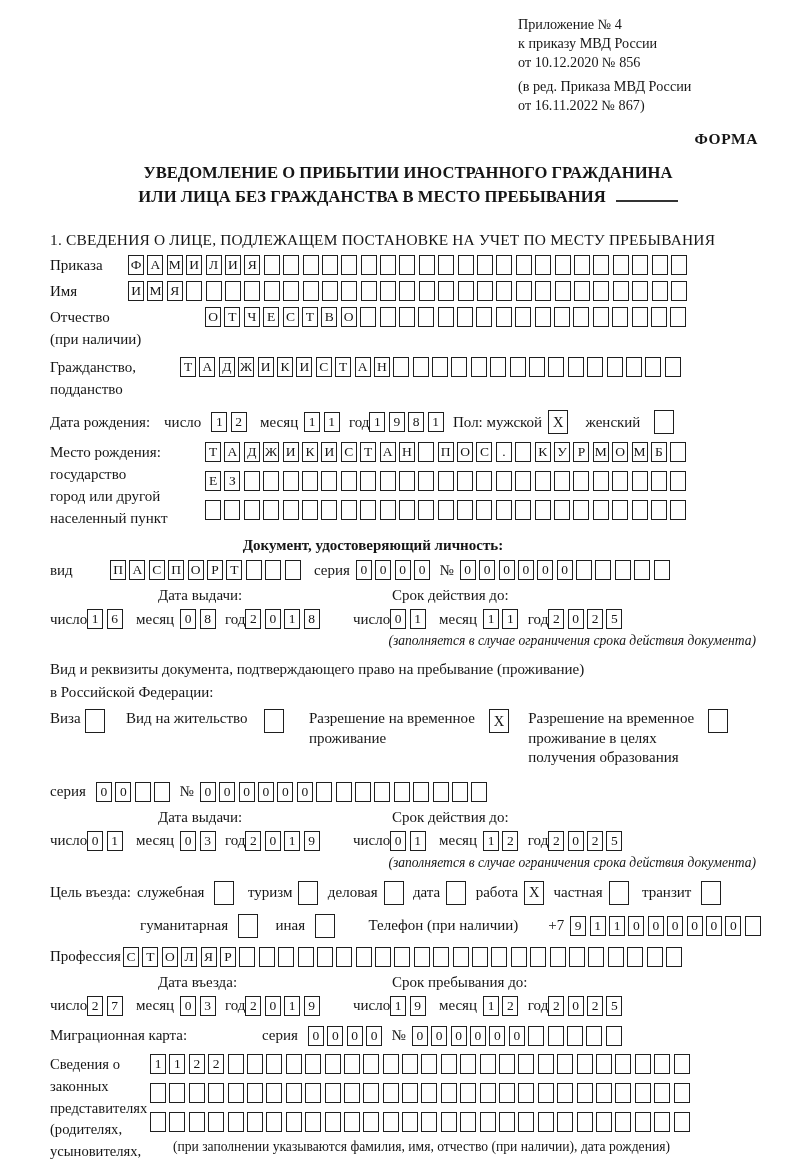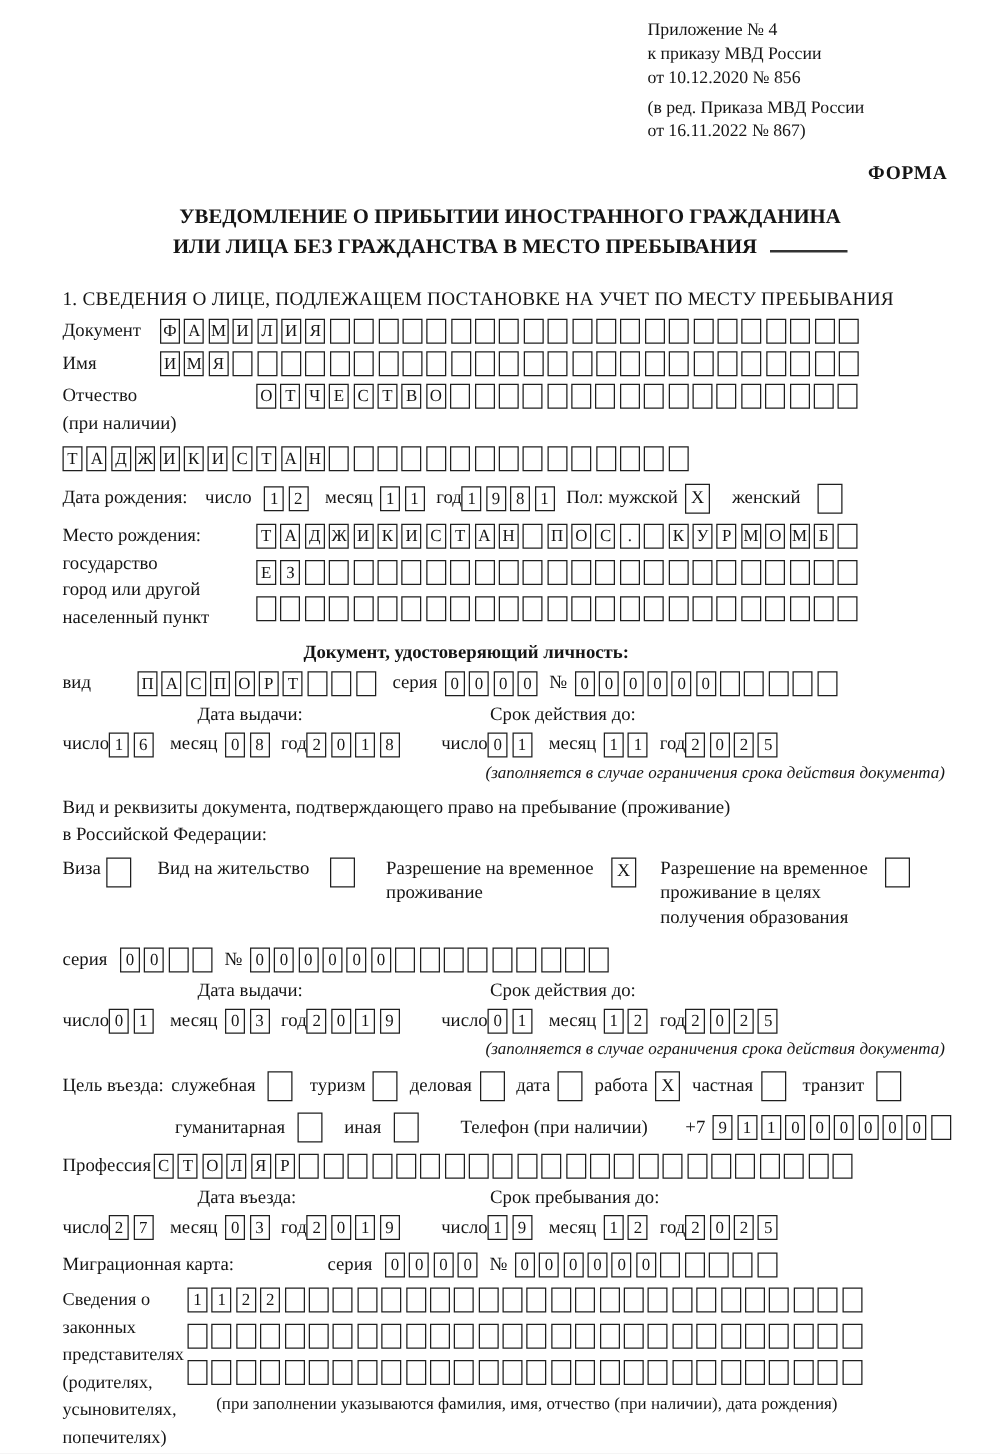--- a/index.html
+++ b/index.html
@@ -62,21 +62,21 @@
   <div class="title">
     <div>УВЕДОМЛЕНИЕ О ПРИБЫТИИ ИНОСТРАННОГО ГРАЖДАНИНА</div>
     <div>
       <span>ИЛИ ЛИЦА БЕЗ ГРАЖДАНСТВА В МЕСТО ПРЕБЫВАНИЯ</span><span class="uline"></span>
     </div>
   </div>
 
   <div class="sec-h">1. СВЕДЕНИЯ О ЛИЦЕ, ПОДЛЕЖАЩЕМ ПОСТАНОВКЕ НА УЧЕТ ПО МЕСТУ ПРЕБЫВАНИЯ</div>
 
   <div class="frow">
-    <span class="lbl w78">Документ</span>
+    <span class="lbl w78">Приказа</span>
     <span class="boxes">
         <span class="cell">Ф</span>
         <span class="cell">А</span>
         <span class="cell">М</span>
         <span class="cell">И</span>
         <span class="cell">Л</span>
         <span class="cell">И</span>
         <span class="cell">Я</span>
         <span class="cell"></span>
         <span class="cell"></span>
@@ -163,20 +163,21 @@
         <span class="cell"></span>
         <span class="cell"></span>
         <span class="cell"></span>
         <span class="cell"></span>
         <span class="cell"></span>
         <span class="cell"></span>
       </span>
   </div>
 
   <div class="frow-top">
+    <span class="lbl2 w130">Гражданство,<br>подданство</span>
     <span class="boxes">
         <span class="cell">Т</span>
         <span class="cell">А</span>
         <span class="cell">Д</span>
         <span class="cell">Ж</span>
         <span class="cell">И</span>
         <span class="cell">К</span>
         <span class="cell">И</span>
         <span class="cell">С</span>
         <span class="cell">Т</span>

